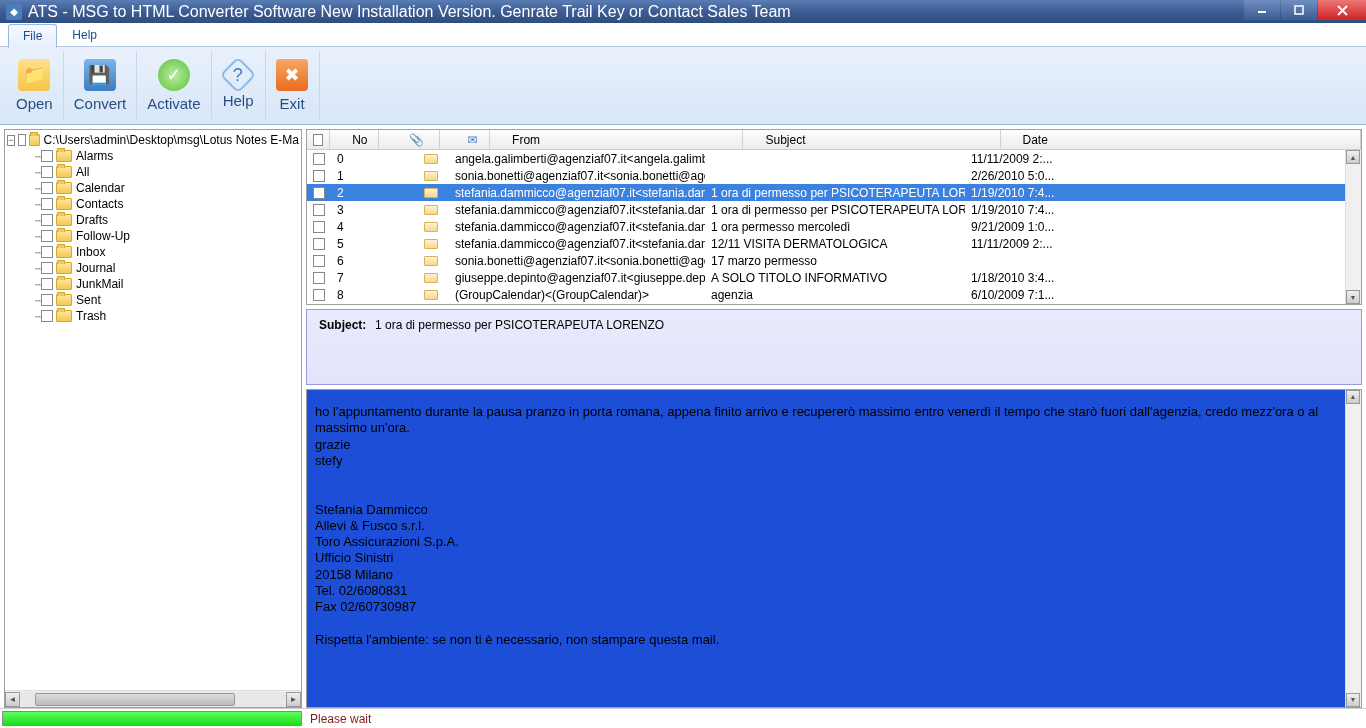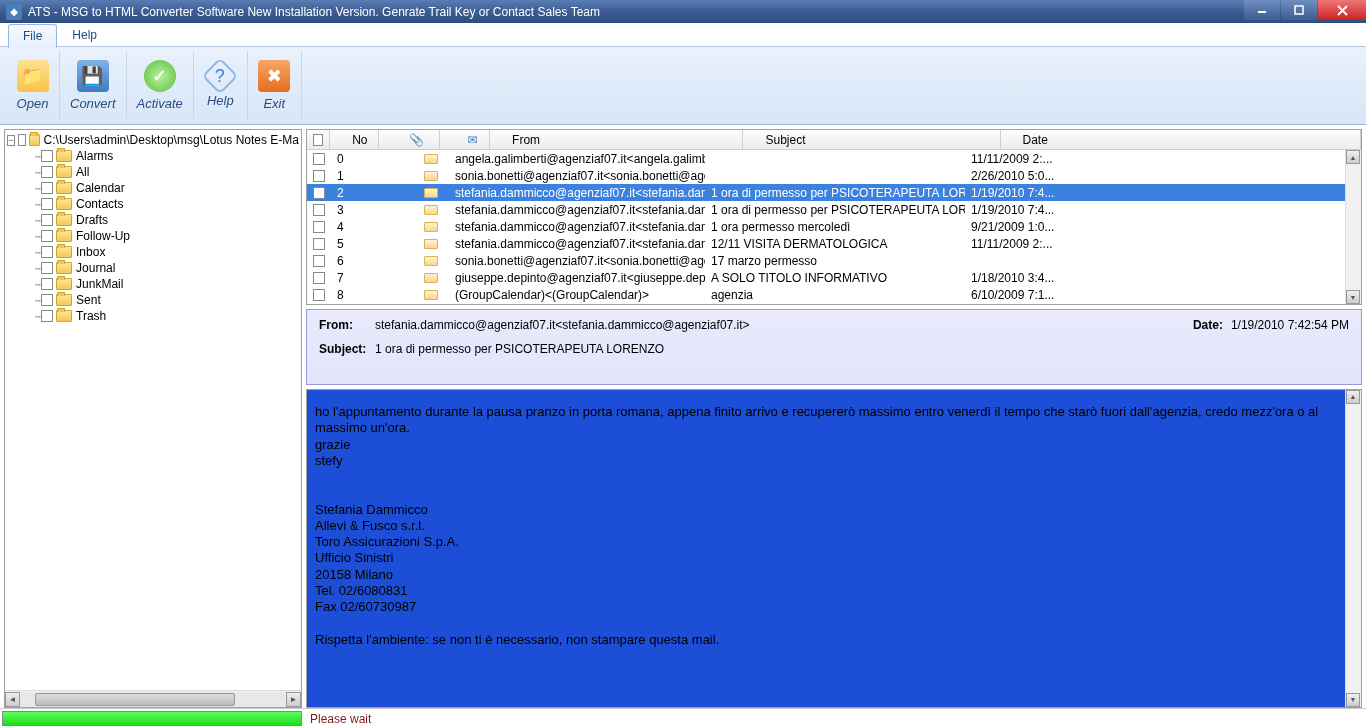--- a/index.html
+++ b/index.html
@@ -1,21 +1,21 @@
 <!DOCTYPE html>
 <html><head>
 <meta charset="utf-8">
 <style>
 * { box-sizing: border-box; margin: 0; padding: 0; }
 body { font-family: "Segoe UI", Tahoma, Arial, sans-serif; font-size: 12px; width: 1366px; height: 728px; overflow: hidden; background: #d6dff5; display: flex; flex-direction: column; }
 
 
 .titlebar { height: 23px; background: linear-gradient(to bottom, #5a7db5 0%, #3c5d92 50%, #2e4d7f 100%); display: flex; align-items: center; padding-left: 6px; color: #fff; position: relative; }
 .titlebar-icon { width: 16px; height: 16px; background: #4a7dbc; margin-right: 6px; display: inline-flex; align-items: center; justify-content: center; font-size: 10px; border-radius: 2px; }
-.titlebar-text { font-size: 12px; }
+.titlebar-text { font-size: 16px; }
 .titlebar-buttons { position: absolute; right: 0; top: 0; display: flex; }
 .titlebar-btn { width: 36px; height: 20px; display: flex; align-items: center; justify-content: center; color: #fff; margin-left:1px;}
 .titlebar-btn.min { background: linear-gradient(#6f8fc2,#3c5d92); }
 .titlebar-btn.max { background: linear-gradient(#6f8fc2,#3c5d92); }
 .titlebar-btn.close { background: linear-gradient(#e77,#c22); width: 48px; }
 
 
 .menubar { height: 24px; background: #fff; display: flex; align-items: flex-start; border-bottom: 1px solid #b5c5e4; padding-left: 8px; }
 .menu-item { padding: 4px 14px; color: #1a4d8f; cursor: default; border: 1px solid transparent; border-bottom: none; }
 .menu-item.active { background: linear-gradient(#f5f9ff,#e8f0fd); border: 1px solid #9ab6dc; border-bottom: 1px solid #e8f0fd; border-radius: 3px 3px 0 0; color: #1a4d8f; position: relative; top: 1px;}
@@ -23,21 +23,21 @@
 
 .ribbon { height: 78px; background: linear-gradient(to bottom, #e9f1fc 0%, #d8e6f8 100%); border-bottom: 1px solid #9ab6dc; display: flex; align-items: stretch; padding: 4px 6px; }
 .ribbon-btn { display: flex; flex-direction: column; align-items: center; justify-content: center; padding: 4px 10px; border-right: 1px solid #c6d6ef; min-width: 54px; cursor: default; }
 .ribbon-icon { width: 32px; height: 32px; border-radius: 4px; margin-bottom: 4px; display: flex; align-items: center; justify-content: center; font-size: 18px; }
 .ic-open { background: linear-gradient(#fde08f,#f8c34a); color:#b57a00; }
 .ic-convert { background: linear-gradient(#7fb4e8,#3e7bc4); color:#fff; }
 .ic-activate { background: radial-gradient(#b9f0a0,#5bbf3a); color:#fff; border-radius:50%; }
 .ic-help { color:#3a7ad6; border:2px solid #8db9e8; transform:rotate(45deg); border-radius:6px; width:26px;height:26px; }
 .ic-help span { transform:rotate(-45deg); display:block; }
 .ic-exit { background: linear-gradient(#f7a765,#e86c1e); color:#fff; }
-.ribbon-label { font-size: 13px; color: #2a4d7f; font-style: italic; }
+.ribbon-label { font-size: 15px; color: #2a4d7f; }
 
 
 .main { flex: 1; display: flex; overflow: hidden; background: #fff; }
 .left-panel { width: 298px; border: 1px solid #a0a0a0; margin: 4px 2px 0 4px; background: #fff; display: flex; flex-direction: column; overflow:hidden;}
 .tree { flex:1; overflow:hidden; padding: 2px; font-size: 12px; color: #000; }
 .tree-row { display: flex; align-items: center; height: 16px; white-space: nowrap; padding-left: 2px;}
 .tree-row.root { padding-left: 0; }
 .tree-row.child { padding-left: 28px; }
 .tree-toggle { width: 11px; height: 11px; border: 1px solid #888; display: inline-flex; align-items:center; justify-content:center; font-size: 9px; line-height: 1; margin-right: 3px; color:#555;}
 .tree-dots { color:#888; margin-right:2px; font-family:monospace; font-size:10px; letter-spacing:-2px;}
@@ -373,26 +373,20 @@
           </div>
           <div class="vscroll">
           <div class="vscroll-btn top">▲</div>
           <div class="vscroll-btn bot">▼</div>
         </div>
       </div>
     </div>
 
     <div class="header-pane">
       <div class="hp-row">
-        <span class="hp-label">From:</span>
-        <span>stefania.dammicco@agenziaf07.it&lt;stefania.dammicco@agenziaf07.it&gt;</span>
-        <span class="hp-date-lbl">Date:</span>
-        <span>1/19/2010 7:42:54 PM</span>
-      </div>
-      <div class="hp-row">
         <span class="hp-label">Subject:</span>
         <span>1 ora di permesso per PSICOTERAPEUTA LORENZO</span>
       </div>
     </div>
 
     <div class="body-pane">
       <div id="body-content">
           <p>ho l'appuntamento durante la pausa pranzo in porta romana, appena finito arrivo e recupererò massimo entro venerdì il tempo che starò fuori dall'agenzia, credo mezz'ora o al massimo un'ora.</p>
           <p>grazie</p>
           <p>stefy</p>

